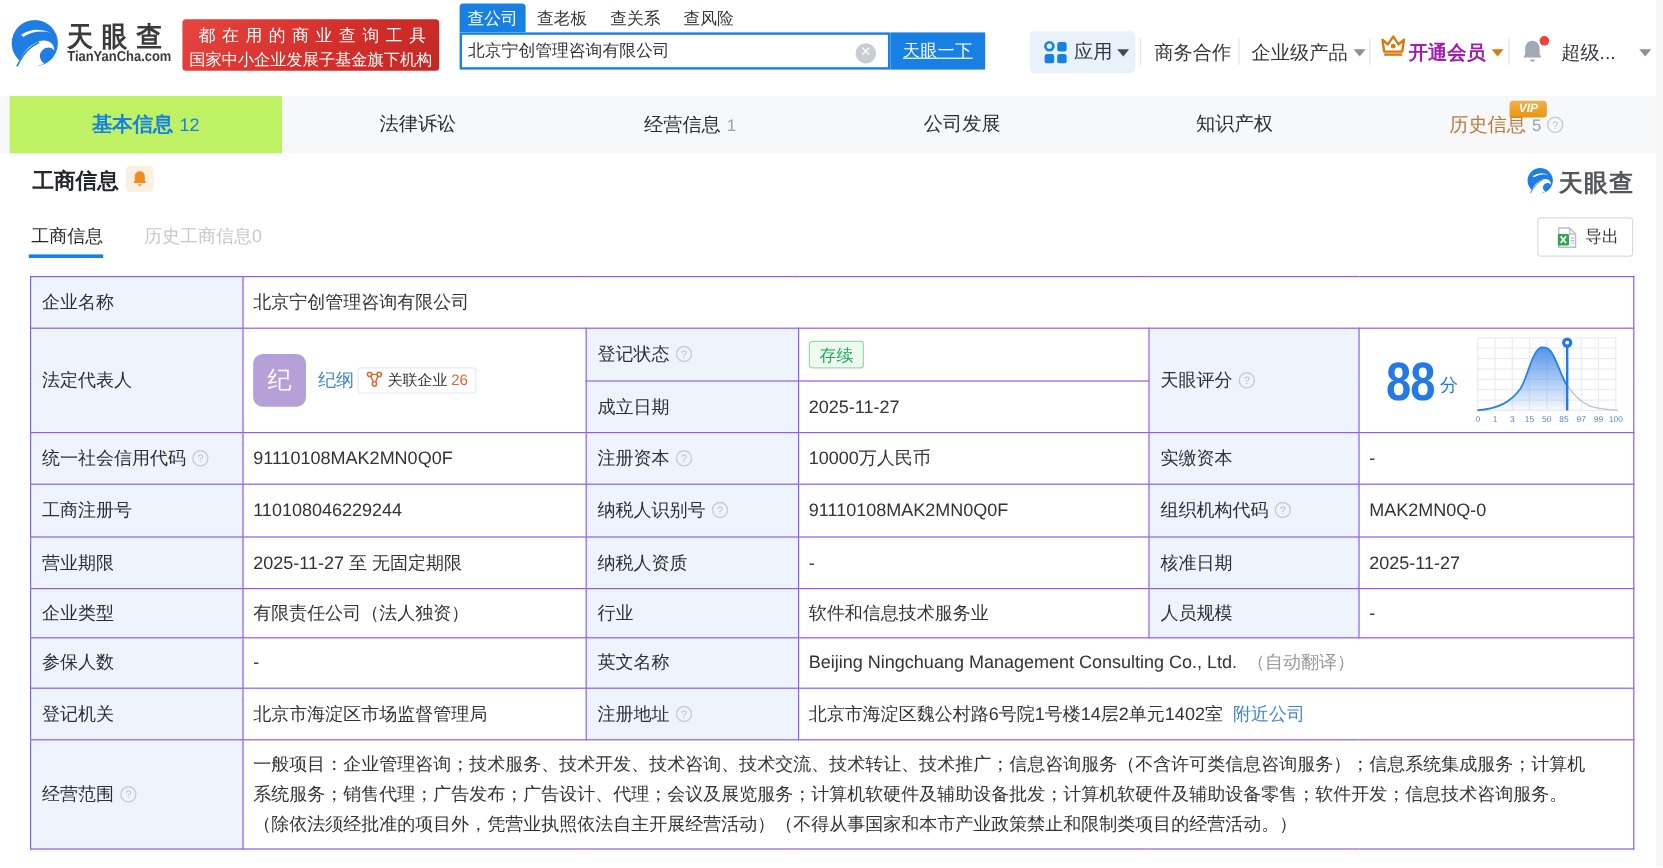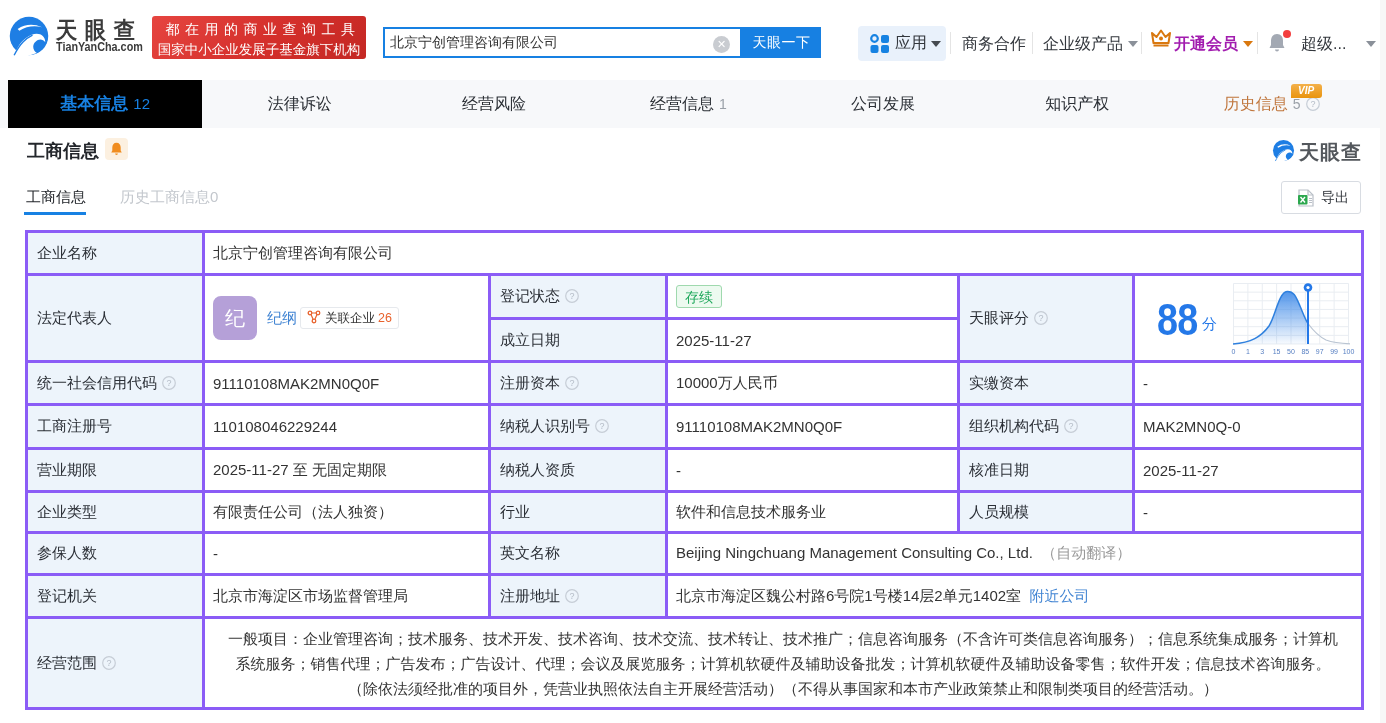--- a/index.html
+++ b/index.html
@@ -16,52 +16,52 @@
 #redbadge .l1 { font-size:14px; letter-spacing:5.5px; padding:5px 0 0 8px; }
 #redbadge .l2 { font-size:13.5px; letter-spacing:0px; margin-top:2px; }
 
 #stabs { position:absolute; left:383px; top:3px; height:24px; }
 .stab { float:left; height:24px; line-height:24px; font-size:14px; color:#33373d; text-align:center; }
 .stab.act { background:#1780e2; color:#fff; width:55px; border-radius:3px 3px 0 0; }
 .stab.o { width:61px; }
 #sinput { position:absolute; left:383px; top:27px; width:359px; height:31px; border:2px solid #1780e2; background:#fff; }
 #sinput .txt { position:absolute; left:5px; top:5px; font-size:14px; color:#333; }
 #clr { position:absolute; left:328px; top:7px; width:17px; height:17px; border-radius:50%; background:#c9ccd1; color:#fff; font-size:11px; line-height:17px; text-align:center; }
-#sbtn { position:absolute; left:742px; top:27px; width:79px; height:31px; background:#1780e2; color:#fff; font-size:14px; text-align:center; line-height:31px; letter-spacing:0.5px; }
+#sbtn { position:absolute; left:742px; top:27px; width:79px; height:31px; background:#1780e2; color:#fff; font-size:14px; text-align:center; line-height:31px; letter-spacing:0.5px;text-decoration:underline; }
 
 #appbtn { position:absolute; left:858px; top:26px; width:88px; height:35px; background:#e9f1fb; border-radius:4px; }
 #appbtn .t { position:absolute; left:37px; top:7px; font-size:16px; color:#33373d; }
 .caret { display:inline-block; width:0; height:0; border-left:5px solid transparent; border-right:5px solid transparent; border-top:6px solid #454a50; }
 .sep { position:absolute; top:32px; width:1px; height:22px; background:#e4e4e4; }
 .menu { position:absolute; top:34px; font-size:16px; color:#33373d; }
 #vipm { color:#a21caf; font-weight:bold; }
 #bellw { position:absolute; left:1268px; top:31px; width:24px; height:24px; }
 #superm { position:absolute; left:1301px; top:34px; font-size:16px; color:#33373d; }
 
 #nav { position:absolute; left:0; top:80px; width:1380px; height:48px; background:#f7f8fa; }
 #navin { position:absolute; left:8px; top:0; width:1361px; height:48px; display:flex; }
 .ntab { flex:1; text-align:center; line-height:48px; font-size:16px; color:#2a2e34; position:relative; }
-.ntab.act { background:#000000; color:#1781e3; font-weight:bold; font-size:17px; }
+.ntab.act { background:#bef264; color:#1781e3; font-weight:bold; font-size:17px; }
 .ntab .cnt { font-size:15px; font-weight:normal; margin-left:5px; }
 .ntab .cntg { font-size:14px; color:#9aa0a8; margin-left:5px; }
 #histTab { color:#c0763d; }
 
 #sect { position:absolute; left:0; top:128px; width:1380px; height:595px; background:#fff; }
 #title { position:absolute; left:27px; top:11px; font-size:18px; font-weight:bold; color:#23262b; }
 #bellbadge { position:absolute; left:105px; top:10px; width:23px; height:22px; background:#fcf0e0; border-radius:4px; }
 #wm { position:absolute; left:1272px; top:11px; }
 #wmTxt { position:absolute; left:1299px; top:11px; font-size:20px; font-weight:bold; color:#53575c; letter-spacing:1px; }
 #subtab1 { position:absolute; left:26px; top:60px; font-size:15px; color:#23262b; }
 #subtab1u { position:absolute; left:24px; top:84px; width:62px; height:3px; background:#1781e3; }
 #subtab2 { position:absolute; left:120px; top:60px; font-size:15px; color:#c3c7cd; }
 #exportbtn { position:absolute; left:1281px; top:53px; width:80px; height:33px; border:1px solid #d8dce2; border-radius:3px; background:#fff; }
 #exportbtn .t { position:absolute; left:39px; top:7px; font-size:14px; color:#33373d; }
 
 #tbl { position:absolute; left:25px; top:102px; border-collapse:collapse; table-layout:fixed; }
-#tbl td { border:3px solid #8b5cf6; font-size:15px; color:#333; vertical-align:middle; padding:0 8px; }
+#tbl td { border:1px solid #8b5cf6; font-size:15px; color:#333; vertical-align:middle; padding:0 8px; }
 #tbl td.lb { background:#edf4fb; color:#2b2f36; padding-left:9px; }
 #tbl td.v { background:#fff; }
 .qm { display:inline-block; vertical-align:-2px; margin-left:5px; }
 .gray { color:#999; }
 .lnk { color:#4285d3; }
 
 #avatar { display:inline-block; width:44px; height:44px; border-radius:8px; background:#b5a0d8; color:#fff; font-size:20px; text-align:center; line-height:44px; vertical-align:middle; }
 #fddbr { display:inline-block; vertical-align:middle; margin-left:10px; }
 #relbadge { display:inline-block; vertical-align:middle; height:22px; border:1px solid #e6e9ed; border-radius:3px; background:#fff; margin-left:3px; padding:0 6px; line-height:20px; font-size:12.5px; color:#333; }
 #relbadge .n { color:#e8622d; margin-left:3px; }
@@ -79,20 +79,26 @@
       <path d="M7 46 C 13 31, 19 26, 27 22.5 C 36 19, 43 24, 42.5 31 C 40 27.5, 35 27, 31.5 30.5 C 27.5 34, 28 40, 33 43.5 C 26 46, 13 51, 7 46 Z" fill="#fff"></path>
       <path d="M7 46 C 14 32, 20 27, 28 23" fill="none" stroke="#1e7ee4" stroke-width="1.6"></path>
       <path d="M30 45.5 Q40 43 45 34 Q42 44 33 47 Z" fill="#fff"></path>
   </svg>
   <div id="logoTxt">天眼查</div>
   <div id="logoSub">TianYanCha.com</div>
   <div id="redbadge">
       <div class="l1">都在用的商业查询工具</div>
       <div class="l2">国家中小企业发展子基金旗下机构</div>
     </div>
+  <div id="stabs">
+    <div class="stab act">查公司</div>
+    <div class="stab o">查老板</div>
+    <div class="stab o">查关系</div>
+    <div class="stab o">查风险</div>
+  </div>
   <div id="sinput">
       <div class="txt">北京宁创管理咨询有限公司</div>
       <div id="clr">✕</div>
     </div>
   <div id="sbtn">天眼一下</div>
   <div id="appbtn">
     <svg width="19" height="19" viewBox="0 0 19 19" style="position:absolute;left:12px;top:8px;">
       <circle cx="4.5" cy="4.5" r="3.3" fill="none" stroke="#1682e2" stroke-width="2.2"></circle>
       <rect x="11" y="1" width="8" height="8" rx="2" fill="#1682e2"></rect>
       <rect x="0.5" y="11" width="8" height="8" rx="2" fill="#1682e2"></rect>
@@ -123,21 +129,20 @@
     <div style="position:absolute;left:15px;top:-3px;width:8px;height:8px;border-radius:50%;background:#f33e3e;"></div>
   </div>
   <div id="superm">超级...</div>
   <span class="caret" style="position:absolute;left:1366px;top:41px;border-top-color:#8a9099;"></span>
 </div>
 
 <div id="nav">
   <div id="navin">
     <div class="ntab act">基本信息<span class="cnt">12</span></div>
     <div class="ntab">法律诉讼</div>
-    <div class="ntab">经营风险</div>
     <div class="ntab">经营信息<span class="cntg">1</span></div>
     <div class="ntab">公司发展</div>
     <div class="ntab">知识产权</div>
     <div class="ntab" id="histTab">历史信息<span class="cntg">5</span><svg class="qm" width="14" height="14" viewBox="0 0 14 14">
           <circle cx="7" cy="7" r="6.3" fill="none" stroke="#c6cdd6" stroke-width="1.2"></circle>
           <text x="7" y="10.2" text-anchor="middle" font-size="9" fill="#b4bcc7">?</text>
         </svg>
       <div style="position:absolute;left:116px;top:4px;width:31px;height:14px;background:linear-gradient(180deg,#f3b04a,#e9940e);border-radius:3px 3px 3px 0;color:#fff;font-size:10px;font-weight:bold;font-style:italic;line-height:14px;text-align:center;">VIP</div>
     </div>
   </div>
@@ -312,21 +317,21 @@
               <circle cx="7" cy="7" r="6.3" fill="none" stroke="#c6cdd6" stroke-width="1.2"></circle>
               <text x="7" y="10.2" text-anchor="middle" font-size="9" fill="#b4bcc7">?</text>
             </svg></td>
       <td class="v" colspan="3">北京市海淀区魏公村路6号院1号楼14层2单元1402室&nbsp;&nbsp;<span class="lnk">附近公司</span></td>
     </tr>
     <tr style="height:91px;">
       <td class="lb" style="vertical-align:middle;">经营范围<svg class="qm" width="14" height="14" viewBox="0 0 14 14">
               <circle cx="7" cy="7" r="6.3" fill="none" stroke="#c6cdd6" stroke-width="1.2"></circle>
               <text x="7" y="10.2" text-anchor="middle" font-size="9" fill="#b4bcc7">?</text>
             </svg></td>
-      <td class="v" colspan="5" style="line-height:25px;text-align:center;">
+      <td class="v" colspan="5" style="line-height:25px;">
         <div>一般项目：企业管理咨询；技术服务、技术开发、技术咨询、技术交流、技术转让、技术推广；信息咨询服务（不含许可类信息咨询服务）；信息系统集成服务；计算机</div>
         <div>系统服务；销售代理；广告发布；广告设计、代理；会议及展览服务；计算机软硬件及辅助设备批发；计算机软硬件及辅助设备零售；软件开发；信息技术咨询服务。</div>
         <div style="text-align:justify-all;">（除依法须经批准的项目外，凭营业执照依法自主开展经营活动）（不得从事国家和本市产业政策禁止和限制类项目的经营活动。）</div>
       </td>
     </tr>
   </tbody>
     </table>
 </div>
 
 <div class="abs" style="left:1380px;top:0;width:6px;height:723px;background:#f7f7f7;"></div>

